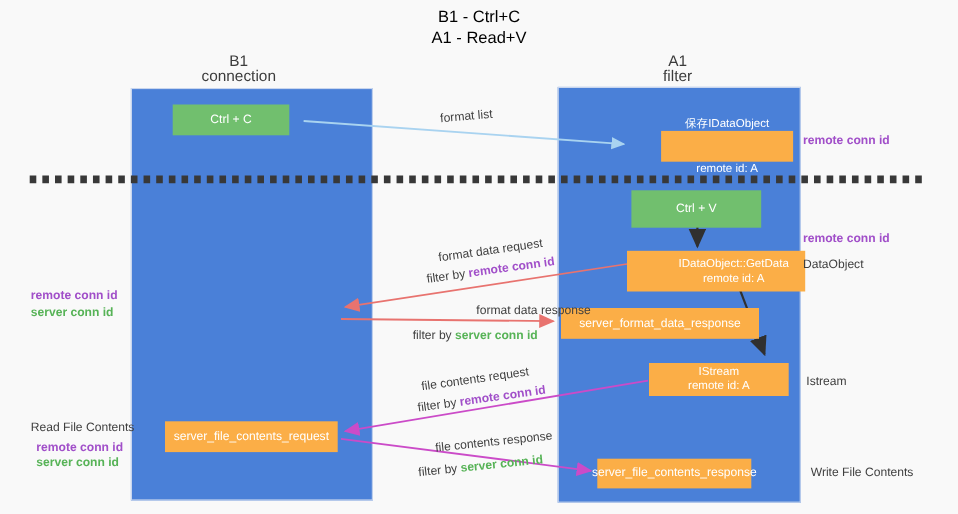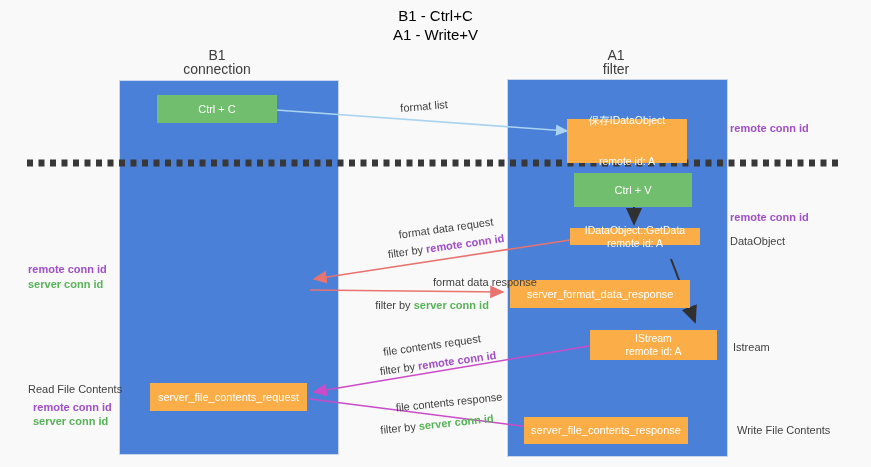--- a/index.html
+++ b/index.html
@@ -34,21 +34,21 @@
   }
   svg{position:absolute;left:0;top:0;}
 </style>
 </head>
 <body>
 
 <div class="canvas">
 
   <div class="abs title">
     <div>B1 - Ctrl+C</div>
-    <div>A1 - Write+V</div>
+    <div>A1 - Read+V</div>
   </div>
 
   <div class="abs col-header" style="left:157px;top:48px;width:120px;">
     <div>B1</div>
     <div>connection</div>
   </div>
   <div class="abs col-header" style="left:556px;top:48px;width:120px;">
     <div>A1</div>
     <div>filter</div>
   </div>
@@ -74,53 +74,53 @@
     <line x1="27" y1="163" x2="840" y2="163" stroke="#383838" stroke-width="7" stroke-dasharray="6 5.5"></line>
     <line x1="276" y1="110" x2="567" y2="131" stroke="#a9d3f0" stroke-width="1.6" marker-end="url(#m-blue)"></line>
     <line x1="634" y1="199" x2="634" y2="224" stroke="#303030" stroke-width="2" marker-end="url(#m-black)"></line>
     <line x1="671" y1="259" x2="695" y2="322" stroke="#303030" stroke-width="2" marker-end="url(#m-black)"></line>
     <line x1="570" y1="240" x2="314" y2="279" stroke="#e8736f" stroke-width="1.6" marker-end="url(#m-red)"></line>
     <line x1="310" y1="290" x2="503" y2="292" stroke="#e8736f" stroke-width="1.6" marker-end="url(#m-red)"></line>
     <line x1="589" y1="346" x2="314" y2="392" stroke="#cb4bc8" stroke-width="1.6" marker-end="url(#m-mag)"></line>
     <line x1="310" y1="399" x2="537" y2="428" stroke="#cb4bc8" stroke-width="1.6" marker-end="url(#m-mag)"></line>
   </svg>
 
-  <div class="abs box green" style="left:157px;top:95px;width:120px;height:28px;">
+  <div class="abs box green" style="left:157px;top:95px;width:106px;height:28px;">
     <div>Ctrl + C</div>
   </div>
 
-  <div class="abs box orange" style="left:567px;top:119px;width:120px;height:44px;gap:28px;">
+  <div class="abs box orange" style="left:601px;top:119px;width:120px;height:28px;gap:28px;">
     <div class="l2">保存IDataObject</div>
     <div class="l2">remote id: A</div>
   </div>
 
   <div class="abs box green" style="left:574px;top:173px;width:118px;height:34px;">
     <div>Ctrl + V</div>
   </div>
 
-  <div class="abs box orange" style="left:570px;top:228px;width:130px;height:17px;">
+  <div class="abs box orange" style="left:570px;top:228px;width:130px;height:37px;padding-left:32px;">
     <div class="l2">IDataObject::GetData</div>
     <div class="l2">remote id: A</div>
   </div>
 
 
   <div class="abs box orange" style="left:510px;top:280px;width:180px;height:28px;">
     <div>server_format_data_response</div>
   </div>
 
   <div class="abs box orange" style="left:590px;top:330px;width:127px;height:30px;">
     <div class="l2">IStream</div>
     <div class="l2">remote id: A</div>
   </div>
 
   <div class="abs box orange" style="left:150px;top:383px;width:157px;height:28px;">
     <div>server_file_contents_request</div>
   </div>
 
-  <div class="abs box orange" style="left:524px;top:417px;width:164px;height:27px;">
+  <div class="abs box orange" style="left:543px;top:417px;width:140px;height:27px;">
     <div>server_file_contents_response</div>
   </div>
 
   <div class="mid" style="left:446px;top:228px;transform:translate(-50%,-50%) rotate(-8deg);">
     <span>format data request</span>
   </div>
   <div class="mid" style="left:446px;top:246px;transform:translate(-50%,-50%) rotate(-8deg);">
     <span>filter by </span><span class="purple">remote conn id</span>
   </div>
 

